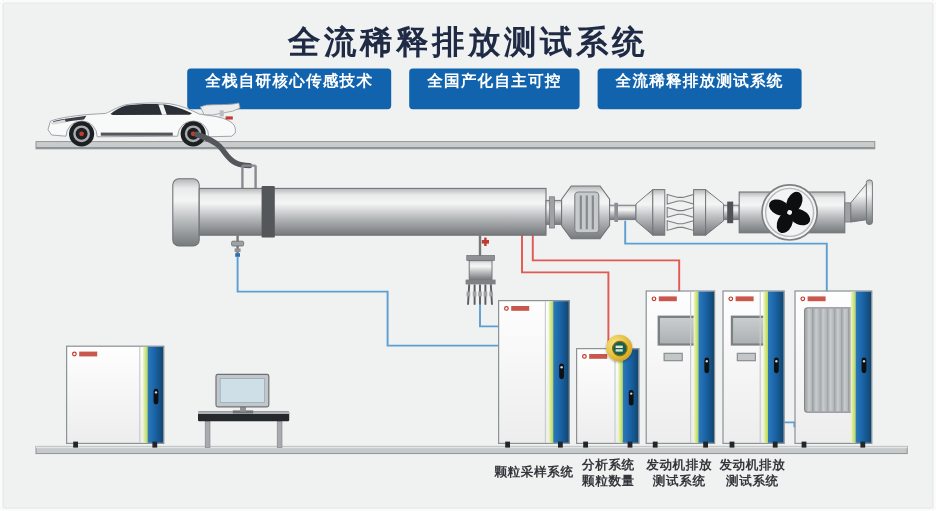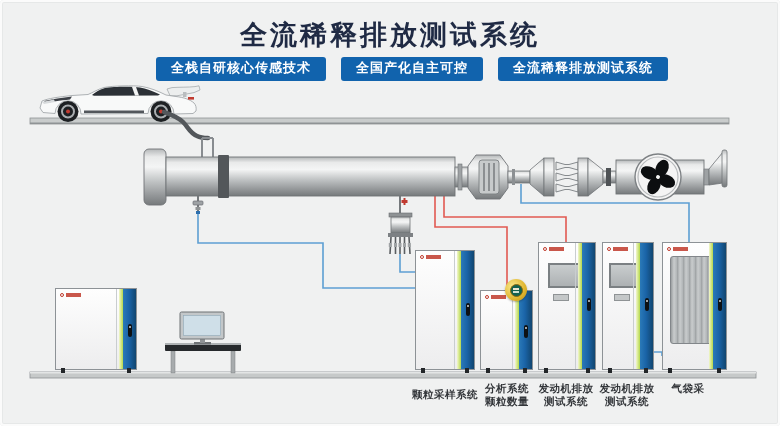--- a/index.html
+++ b/index.html
@@ -4,21 +4,21 @@
 <style>
   html,body{margin:0;padding:0;background:#ffffff;width:780px;height:426px;overflow:hidden;
     font-family:"Liberation Sans","DejaVu Sans",sans-serif;}
   .stage{position:relative;width:780px;height:426px;background:var(--background,#f0f1f1);
     border-radius:4px;overflow:hidden;
     box-shadow:inset 0 0 0 2px #fbfbfb, inset 0 0 0 3px #e6e8e8;}
   .title{position:absolute;top:17px;left:0;width:100%;text-align:center;
     font-size:27px;font-weight:800;letter-spacing:3px;color:var(--title-navy,#1f2a44);}
   .badges{position:absolute;top:57px;left:0;width:100%;display:flex;justify-content:center;
     gap:15px;transform:translateX(22px);}
-  .badge{height:24px;line-height:22px;padding:0 15px;background:var(--badge-blue,#1163ad);
+  .badge{height:34px;line-height:22px;padding:0 15px;background:var(--badge-blue,#1163ad);
     color:#fff;font-size:13px;font-weight:600;letter-spacing:1px;border-radius:3px;}
   svg.diagram{position:absolute;left:0;top:0;}
 
   
   .cab{position:absolute;box-sizing:border-box;border:1px solid #8d9296;
     background:linear-gradient(180deg,#fefefe,#ededee);}
   .cab::before,.cab::after{content:"";position:absolute;bottom:-4px;width:4px;height:5px;background:#232629;}
   .cab::before{left:5px}.cab::after{right:5px}
   .cab .side{position:absolute;top:0;bottom:0;right:0;width:13px;
     background:linear-gradient(90deg,#2b7ab8,var(--cabinet-blue,#1a64a8) 45%,#11466f);}
@@ -288,16 +288,15 @@
   </div>
   <div class="lbl" style="left:511px;top:382px">
     <span>发动机排放</span>
     <span>测试系统</span>
   </div>
   <div class="lbl" style="left:572px;top:382px">
     <span>发动机排放</span>
     <span>测试系统</span>
   </div>
   <div class="lbl" style="left:633px;top:382px">
-    <span>气袋采</span>
   </div>
 
 </div>
 
 </body></html>

